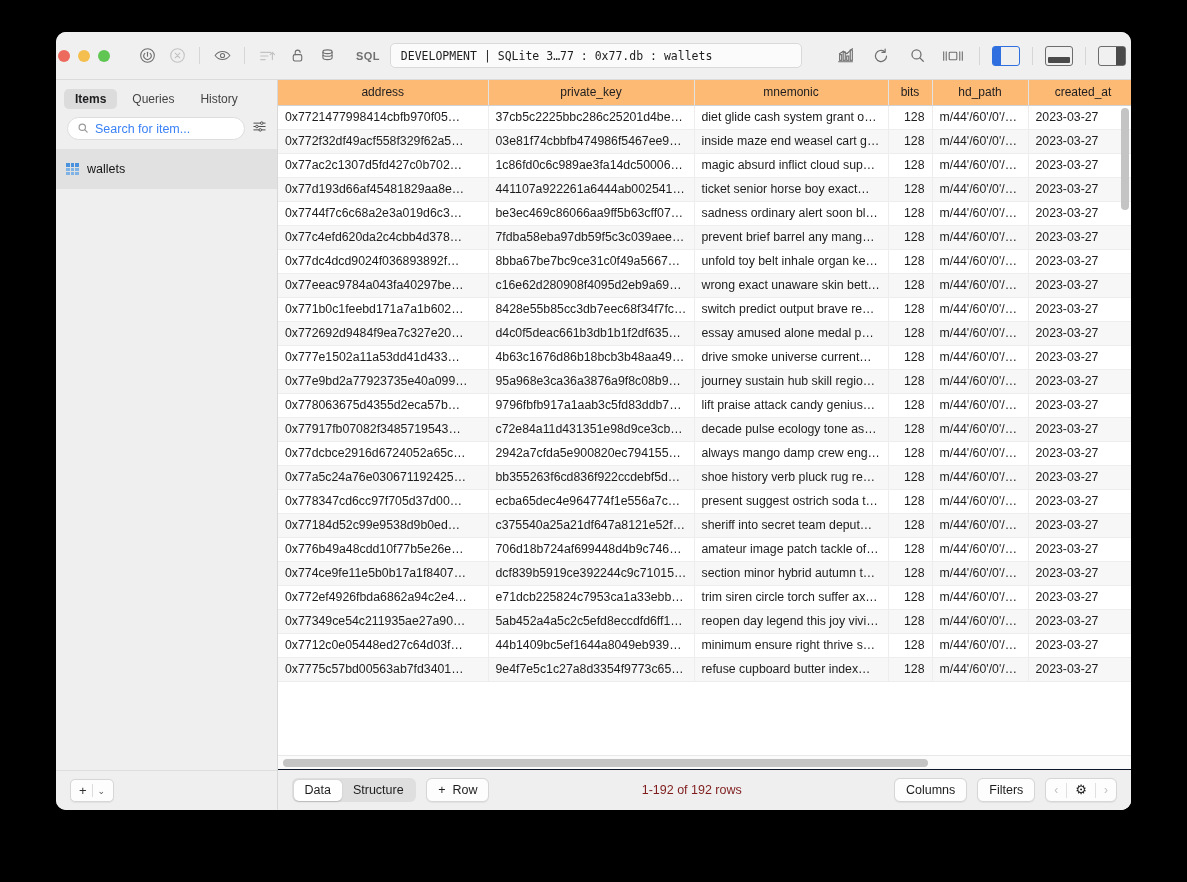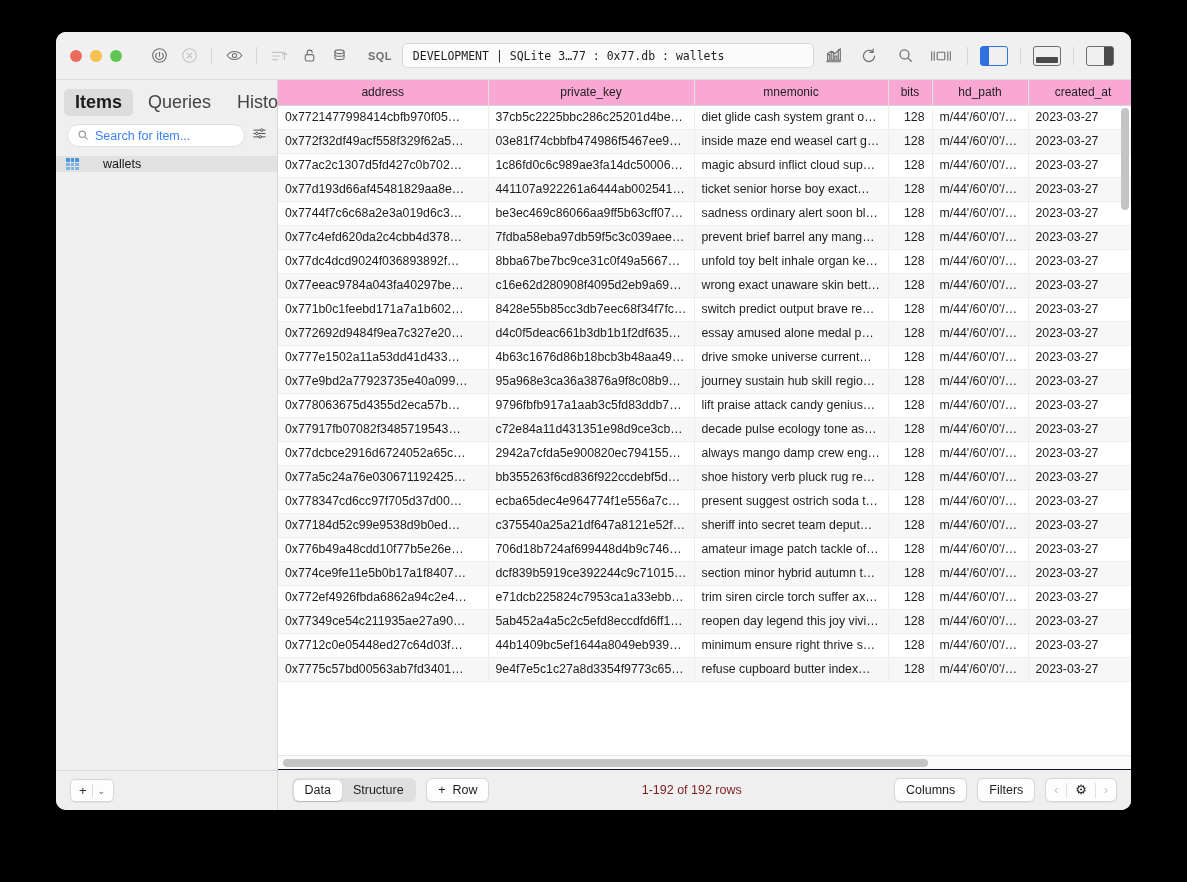--- a/index.html
+++ b/index.html
@@ -22,21 +22,21 @@
     flex-direction: column;
   }
 
   
   .titlebar {
     height: 48px;
     background: #f0f0f0;
     border-bottom: 1px solid #dcdcdc;
     display: flex;
     align-items: center;
-    padding: 0 14px;
+    padding: 0 2px;
     flex: none;
     position: relative;
   }
   .lights { display: flex; gap: 8px; align-items: center; margin-right: 22px; }
   .light { width: 12px; height: 12px; border-radius: 50%; }
   .l-red { background: #ed6a5e; }
   .l-yellow { background: #f4bf4f; }
   .l-green { background: #61c554; }
 
   .tb-icon {
@@ -104,39 +104,39 @@
     width: 222px; flex: none;
     background: #f0efef;
     border-right: 1px solid #d8d8d8;
     display: flex; flex-direction: column;
   }
   .side-tabs {
     display: flex; align-items: center; gap: 4px;
     padding: 9px 8px 7px 8px;
   }
   .side-tab {
-    font-size: 18px; color: #444;
+    font-size: 12px; color: #444;
     padding: 3px 11px; border-radius: 5px;
   }
   .side-tab.active { background: #dcdcdc; color: #1d1d1f; font-weight: 700; }
 
   .search-row { display: flex; align-items: center; gap: 7px; padding: 1px 10px 9px 11px; }
   .searchbox {
     flex: 1; height: 23px;
     background: #ffffff;
     border: 1px solid #dddddd;
     border-radius: 12px;
     display: flex; align-items: center;
     padding: 0 9px; gap: 6px;
   }
   .searchbox .ph { font-size: 12.5px; color: #3b82f6; }
 
   .item-row {
-    display: flex; align-items: center; gap: 24px;
-    height: 16px; padding: 0 10px;
+    display: flex; align-items: center; gap: 8px;
+    height: 40px; padding: 0 10px;
     background: #e2e1e1;
     font-size: 12.5px; color: #141414;
   }
   .grid-ico {
     width: 13px; height: 12px;
     display: grid; grid-template-columns: 1fr 1fr 1fr;
     grid-template-rows: 4px 1fr 1fr; gap: 1px;
   }
   .grid-ico i { background: #7fb2e5; display: block; }
   .grid-ico i.hdr { background: #4a92dd; }
@@ -160,21 +160,21 @@
   .plus-btn .chev { font-size: 9px; color: #555; }
 
   
   .main { flex: 1; display: flex; flex-direction: column; min-width: 0; background: #fff; }
 
   .grid-wrap { flex: 1; position: relative; overflow: hidden; }
 
   table.grid { border-collapse: collapse; table-layout: fixed; width: 860px; }
   table.grid th {
     height: 25px;
-    background: #f9a8d4;
+    background: #fdba74;
     border-bottom: 1px solid #d2d2d2;
     border-right: 1px solid #e2e2e2;
     font-size: 12px; font-weight: 400; color: #1d1d1f;
     text-align: center;
     position: sticky; top: 0;
   }
   table.grid td {
     height: 24px;
     border-bottom: 1px solid #ededed;
     border-right: 1px solid #ededed;

